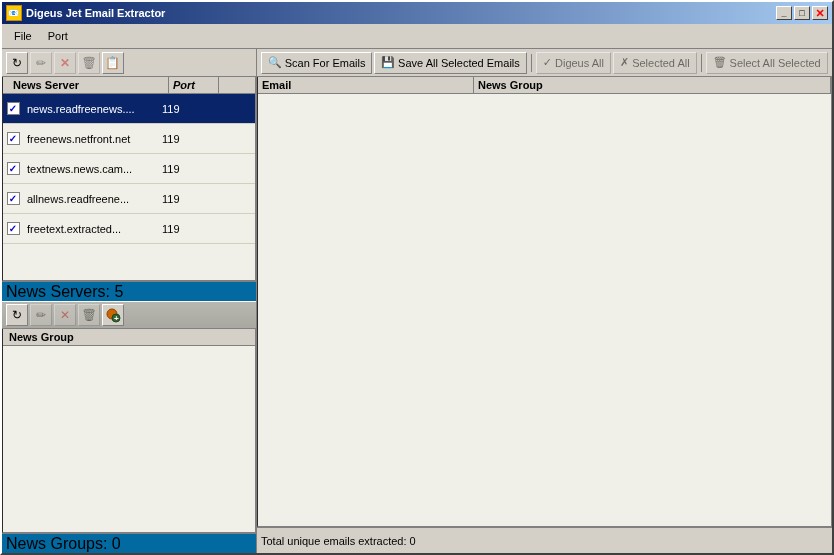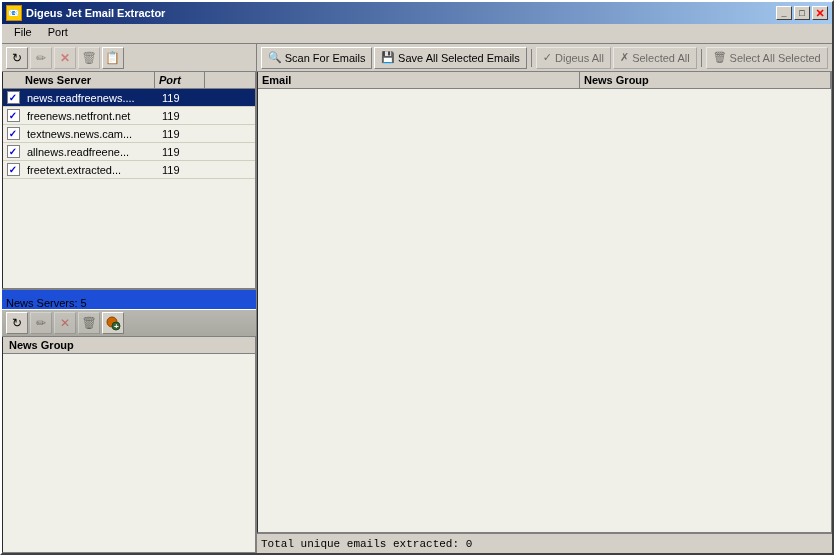--- a/index.html
+++ b/index.html
@@ -78,22 +78,22 @@
       font-weight: bold;
     }
 
     .title-btn.close { color: red; font-weight: bold; font-size: 11px; }
 
     
     .menu-bar {
       height: 20px;
       background: #d4d0c8;
       display: flex;
-      align-items: flex-start;
-      padding: 0 4px;
+      align-items: center;
+      padding: 12px 4px;
       border-bottom: 1px solid #808080;
       flex-shrink: 0;
     }
 
     .menu-item {
       padding: 2px 8px;
       cursor: pointer;
       font-size: 11px;
     }
 
@@ -170,21 +170,21 @@
       border-right: 1px solid #808080;
       user-select: none;
     }
 
     .list-header-cell:first-child { width: 160px; }
     .list-header-cell:last-child { width: 50px; font-style: italic; }
 
     .list-row {
       display: flex;
       align-items: center;
-      height: 18px;
+      height: 30px;
       border-bottom: 1px solid #d0d0c0;
       cursor: pointer;
     }
 
     .list-row.selected { background: #0a246a; color: white; }
 
     .row-check {
       width: 20px;
       height: 18px;
       display: flex;
@@ -217,26 +217,26 @@
       white-space: nowrap;
       text-overflow: ellipsis;
     }
 
     .row-cell.server { width: 135px; }
     .row-cell.port { width: 45px; }
 
     
     .status-bar {
       height: 20px;
-      background: #1d4ed8;
+      background: #0369a1;
       border-top: 1px solid #808080;
       display: flex;
-      align-items: flex-end;
+      align-items: center;
       padding: 0 4px;
-      font-size: 11px;
+      font-size: 16px;
       flex-shrink: 0;
     }
 
     
     .right-panel {
       flex: 1;
       display: flex;
       flex-direction: column;
     }
 
@@ -299,33 +299,32 @@
       top: 0;
     }
 
     .right-header-cell {
       padding: 2px 4px;
       font-weight: bold;
       font-size: 11px;
       border-right: 1px solid #808080;
     }
 
-    .right-header-cell.email { width: 322px; }
+    .right-header-cell.email { width: 216px; }
     .right-header-cell.newsgroup { flex: 1; }
 
     .right-status {
-      height: 20px;
+      height: 26px;
       background: #d4d0c8;
       border-top: 1px solid #808080;
       display: flex;
       align-items: center;
       padding: 0 4px;
       font-size: 11px;
       flex-shrink: 0;
-      font-family: Liberation Mono, monospace;
     }
 
     
     .newsgroups-toolbar {
       height: 28px;
       background: linear-gradient(to bottom, #c8c4bc, #b8b4ac);
       border-top: 1px solid #ffffff;
       border-bottom: 1px solid #808080;
       display: flex;
       align-items: center;
@@ -383,21 +382,21 @@
       <div class="toolbar">
         <div class="toolbar-btn">↻</div>
         <div class="toolbar-btn disabled" style="opacity:0.4">✏</div>
         <div class="toolbar-btn disabled" style="opacity:0.4; color:#cc0000; font-weight:bold">✕</div>
         <div class="toolbar-btn disabled" style="opacity:0.4">🗑</div>
         <div class="toolbar-btn">📋</div>
       </div>
 
       <div class="list-area">
         <div class="list-header">
-          <div class="list-header-cell" style="padding-left:22px; width:152px;">News Server</div>
+          <div class="list-header-cell" style="padding-left:10px; width:166px;">News Server</div>
           <div class="list-header-cell">Port</div>
         </div>
 
         <div class="list-row selected">
           <div class="row-check">
             <div class="checkmark checked"></div>
           </div>
           <div class="row-cell server">news.readfreenews....</div>
           <div class="row-cell port">119</div>
         </div>
@@ -452,20 +451,23 @@
           </svg>
         </div>
       </div>
 
       <div class="newsgroups-list" style="flex:1; background:#f0f0e8; border:1px inset #808080; border-top:none;">
         <div class="ng-header">
           <div class="ng-header-cell" style="padding-left: 6px;">News Group</div>
         </div>
       </div>
 
+      <div class="status-bar">
+        <span>News Groups: 0</span>
+      </div>
     </div>
 
     <div class="right-panel">
 
       <div class="right-toolbar">
         <div class="right-toolbar-btn">
           <span>🔍</span>
           <span>Scan For Emails</span>
         </div>
         <div class="right-toolbar-btn">

